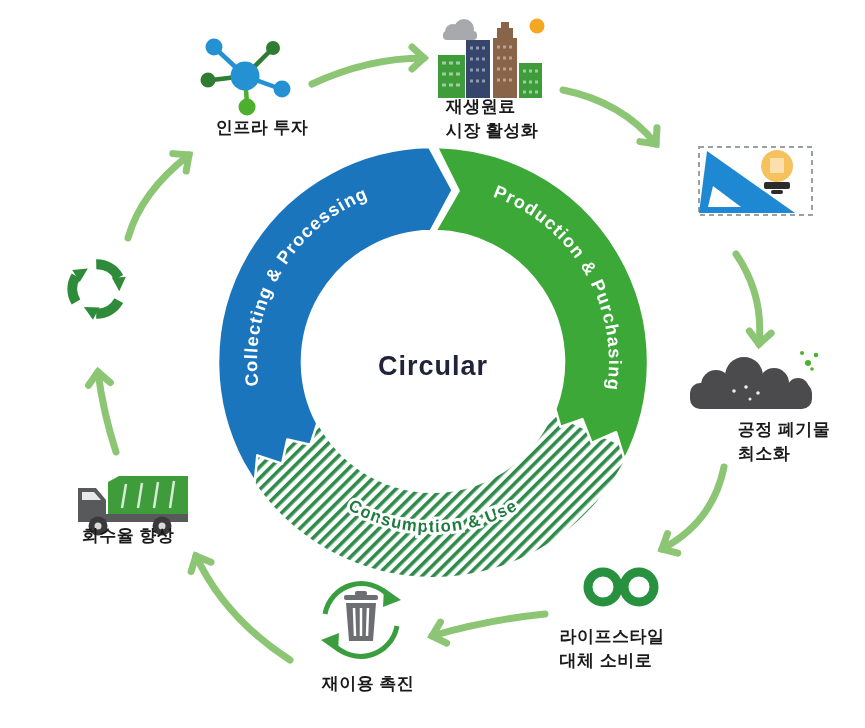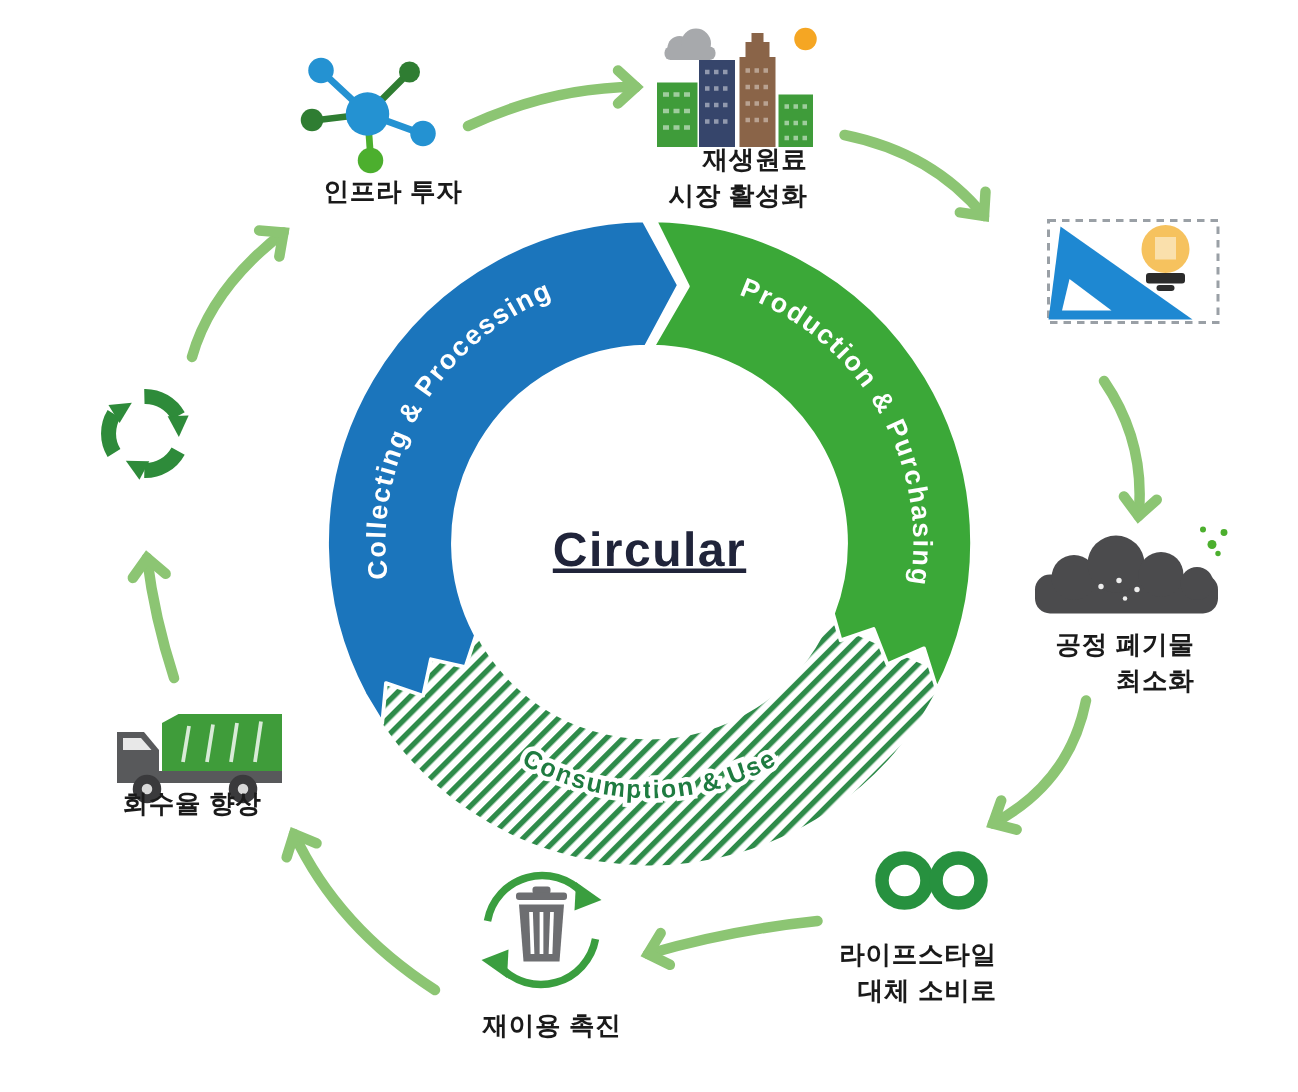--- a/index.html
+++ b/index.html
@@ -2,27 +2,27 @@
 <html><head>
 <meta charset="utf-8">
 <style>
   html,body{margin:0;padding:0;background:#ffffff;}
   .canvas{
     position:relative;width:865px;height:728px;background:#ffffff;overflow:hidden;
     font-family:"Liberation Sans","DejaVu Sans",sans-serif;
   }
   .canvas svg{position:absolute;left:0;top:0;}
   .node-label{
-    position:absolute;transform:translateX(-50%);text-align:right;white-space:nowrap;
+    position:absolute;transform:translateX(-50%);text-align:left;white-space:nowrap;
     font-size:17px;font-weight:700;color:#1a1a1a;line-height:24px;letter-spacing:0.5px;
   }
   .node-label span{display:block;}
   .center-title{
     position:absolute;left:433px;top:366px;transform:translate(-50%,-50%);
-    text-align:center;color:#20243a;font-size:32px;font-weight:700;line-height:46px;letter-spacing:1px;text-decoration:underline;
+    text-align:center;color:#20243a;font-size:27px;font-weight:700;line-height:46px;letter-spacing:1px;
   }
   .center-title span{display:block;}
   .ring-label{font-size:18px;font-weight:700;letter-spacing:1.2px;fill:#ffffff;}
   .cons-label{font-size:17px;font-weight:700;letter-spacing:1px;fill:#1E7B40;
               stroke:#ffffff;stroke-width:6px;paint-order:stroke;}
   .flow{stroke:#8CC573;stroke-width:7;fill:none;stroke-linecap:round;}
 </style>
 </head>
 <body>
 
@@ -194,21 +194,21 @@
     <span>Circular</span>
   </div>
 
   <div class="node-label" style="left:262px;top:116px">
     <span>인프라 투자</span>
   </div>
   <div class="node-label" style="left:492px;top:95px">
     <span>재생원료</span>
     <span>시장 활성화</span>
   </div>
-  <div class="node-label" style="left:750px;top:418px">
+  <div class="node-label" style="left:784px;top:418px">
     <span>공정 폐기물</span>
     <span>최소화</span>
   </div>
   <div class="node-label" style="left:612px;top:625px">
     <span>라이프스타일</span>
     <span>대체 소비로</span>
   </div>
   <div class="node-label" style="left:368px;top:672px">
     <span>재이용 촉진</span>
   </div>

